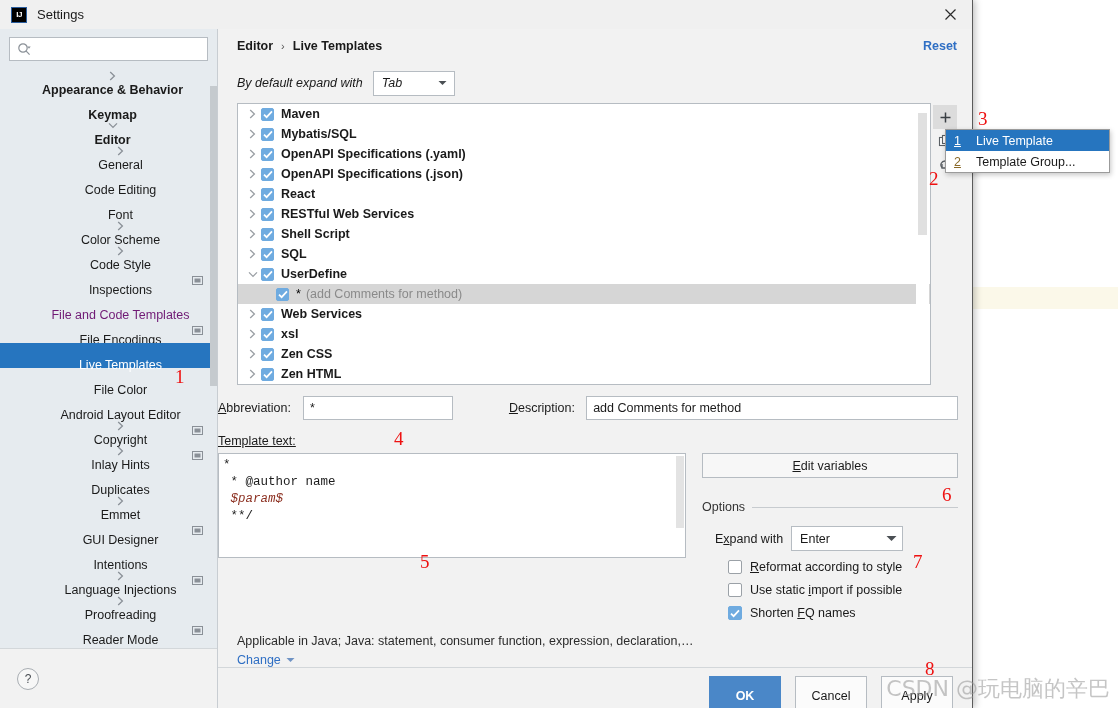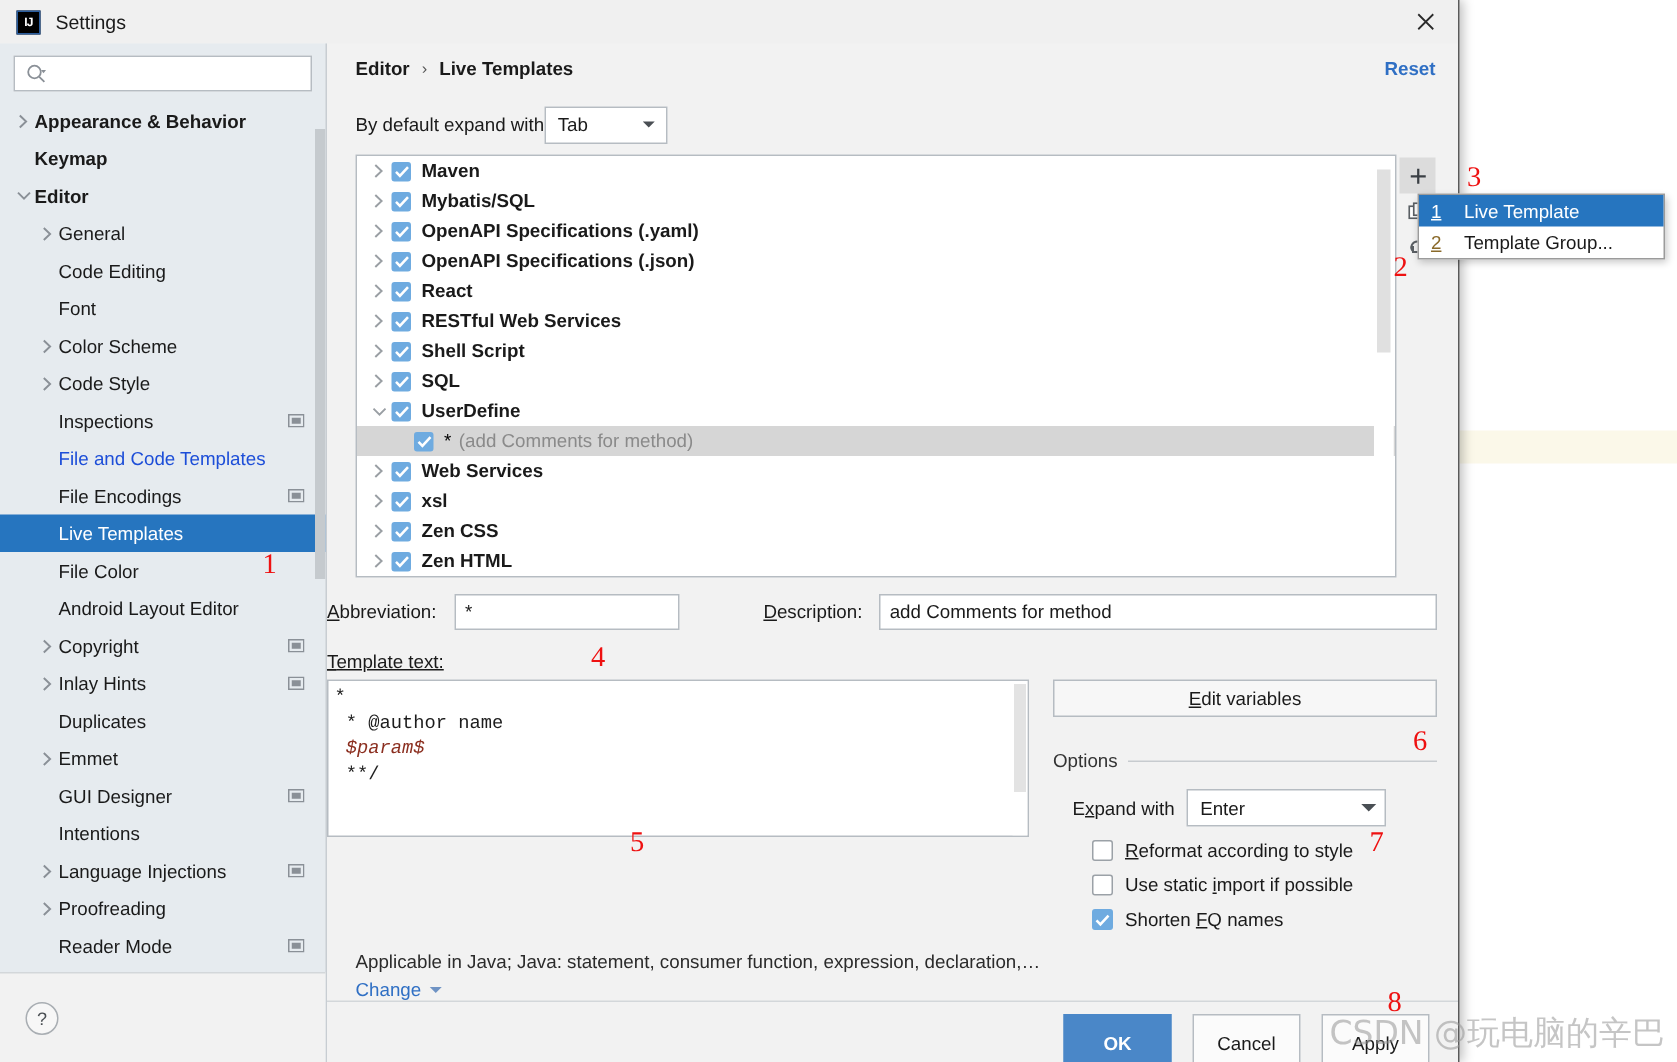--- a/index.html
+++ b/index.html
@@ -73,32 +73,33 @@
     border: 0; outline: 0; background: transparent; height: 20px;
     font-family: "Liberation Sans", sans-serif; font-size: 12px;
     flex: 1; padding-left: 4px; color: #1a1a1a;
   }
 
   #tree-settings { flex: 1 1 auto; overflow: hidden; position: relative; }
   .s-item {
     height: 25px; display: flex; align-items: center;
     padding-left: 8px; position: relative; cursor: default;
     white-space: nowrap;
+    flex-direction: column;
   }
   .s-item .arrow {
     width: 15px; flex: 0 0 15px; display: flex; align-items: center; justify-content: center;
   }
   .s-item .arrow.none { visibility: hidden; }
   .s-item .lbl { font-size: 12.5px; }
   .s-item.lvl0 { padding-left: 8px; }
   .s-item.lvl0 .lbl { font-weight: bold; }
   .s-item.lvl1 { padding-left: 24px; }
   .s-item.selected { background: #2675bf; }
   .s-item.selected .lbl { color: #ffffff; }
-  .s-item .lbl.modified { color: #1d4ed8; }
+  .s-item .lbl.modified { color: #701a75; }
   .s-item .proj-ic {
     position: absolute; right: 14px; top: 50%; transform: translateY(-50%);
   }
   #sidebar-scrollbar {
     position: absolute; right: 0; top: 0; width: 8px; height: 100%;
   }
   #sidebar-scrollbar .thumb {
     position: absolute; left: 1px; width: 7px; top: 18px; height: 300px;
     background: #c5cace; border-radius: 0;
   }
@@ -125,21 +126,21 @@
   }
   #crumb-row .crumb { font-weight: bold; font-size: 12.5px; }
   #crumb-row .sep { margin: 0 8px; color: #555; font-size: 11px; }
   #reset-link {
     position: absolute; right: 15px; top: 50%; transform: translateY(-50%);
     color: #2f6fc4; font-weight: bold; font-size: 12.5px; cursor: default;
   }
 
   #expand-row {
     height: 40px; flex: 0 0 40px; display: flex; align-items: center;
-    padding-left: 19px; 
+    padding-left: 19px; gap: 10px; font-style: italic;
   }
   .combo {
     height: 25px; background: #fff; border: 1px solid #b6bcc2;
     display: flex; align-items: center; position: relative; cursor: default;
   }
   .combo .val { padding-left: 8px; font-size: 12.5px; flex: 1; }
   .combo .caret {
     width: 22px; display: flex; align-items: center; justify-content: center;
   }
   #expand-row .combo { width: 82px; }
@@ -247,21 +248,21 @@
     display: flex; align-items: center; justify-content: center;
     font-size: 12.5px; cursor: default;
   }
   #opts-legend {
     margin-top: 22px; display: flex; align-items: center; gap: 7px;
   }
   #opts-legend .txt { font-size: 12.5px; color: #333; }
   #opts-legend .rule { flex: 1 1 auto; height: 1px; background: #c7cbcf; }
   #opt-expand { display: flex; align-items: center; margin-top: 12px; padding-left: 13px; gap: 8px; }
   #opt-expand .lbl { font-size: 12.5px; }
-  #opt-expand .combo { width: 133px; align-items: center; }
+  #opt-expand .combo { width: 112px; align-items: center; }
   .chk-row {
     display: flex; align-items: center; margin-top: 9px; padding-left: 26px; gap: 8px; cursor: default;
   }
   .chk-row .cb {
     width: 14px; height: 14px; flex: 0 0 14px; border-radius: 2px;
     display: flex; align-items: center; justify-content: center;
   }
   .chk-row .cb.on { background: #6fabe0; border: 1px solid #6fabe0; }
   .chk-row .cb.off { background: #fff; border: 1px solid #9ba1a7; }
   .chk-row .cl { font-size: 12.5px; }

